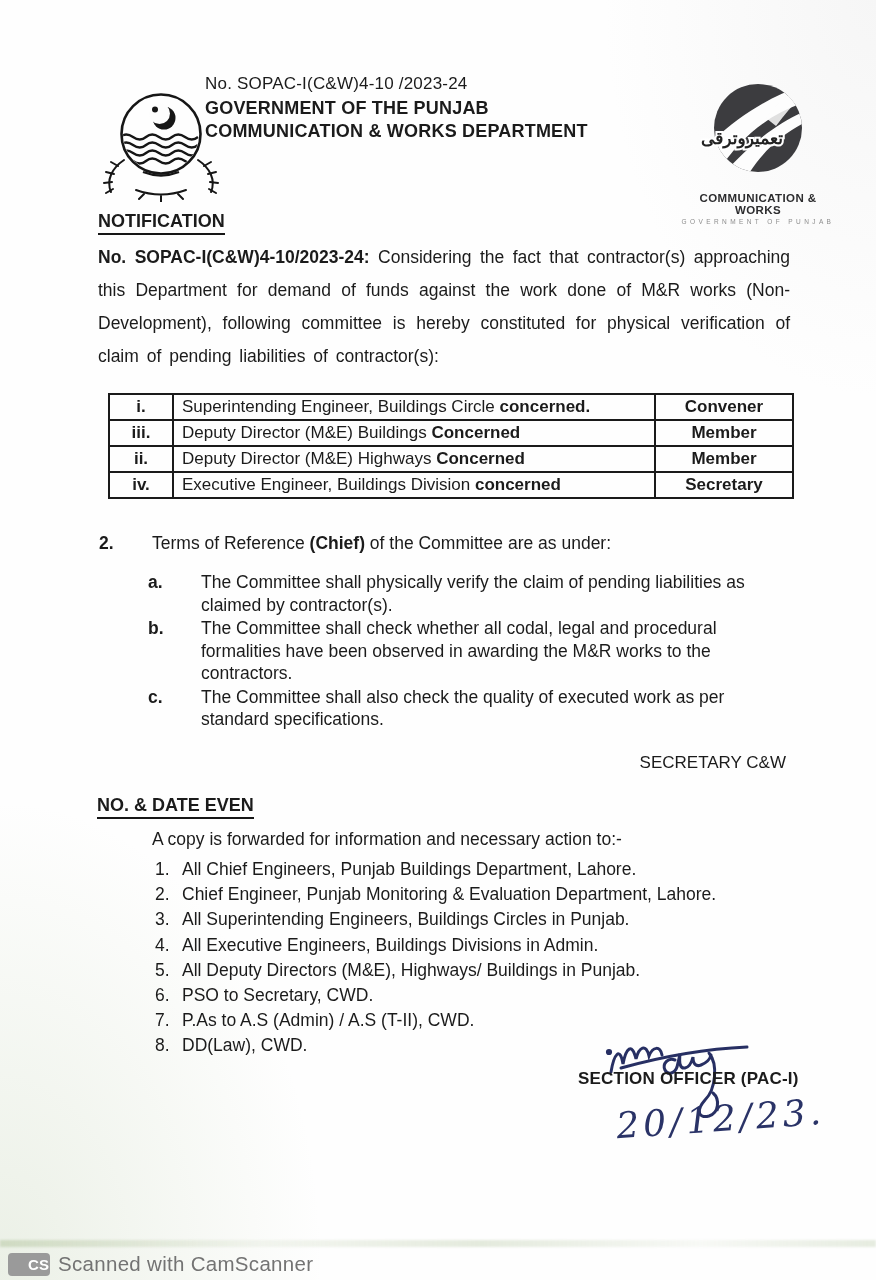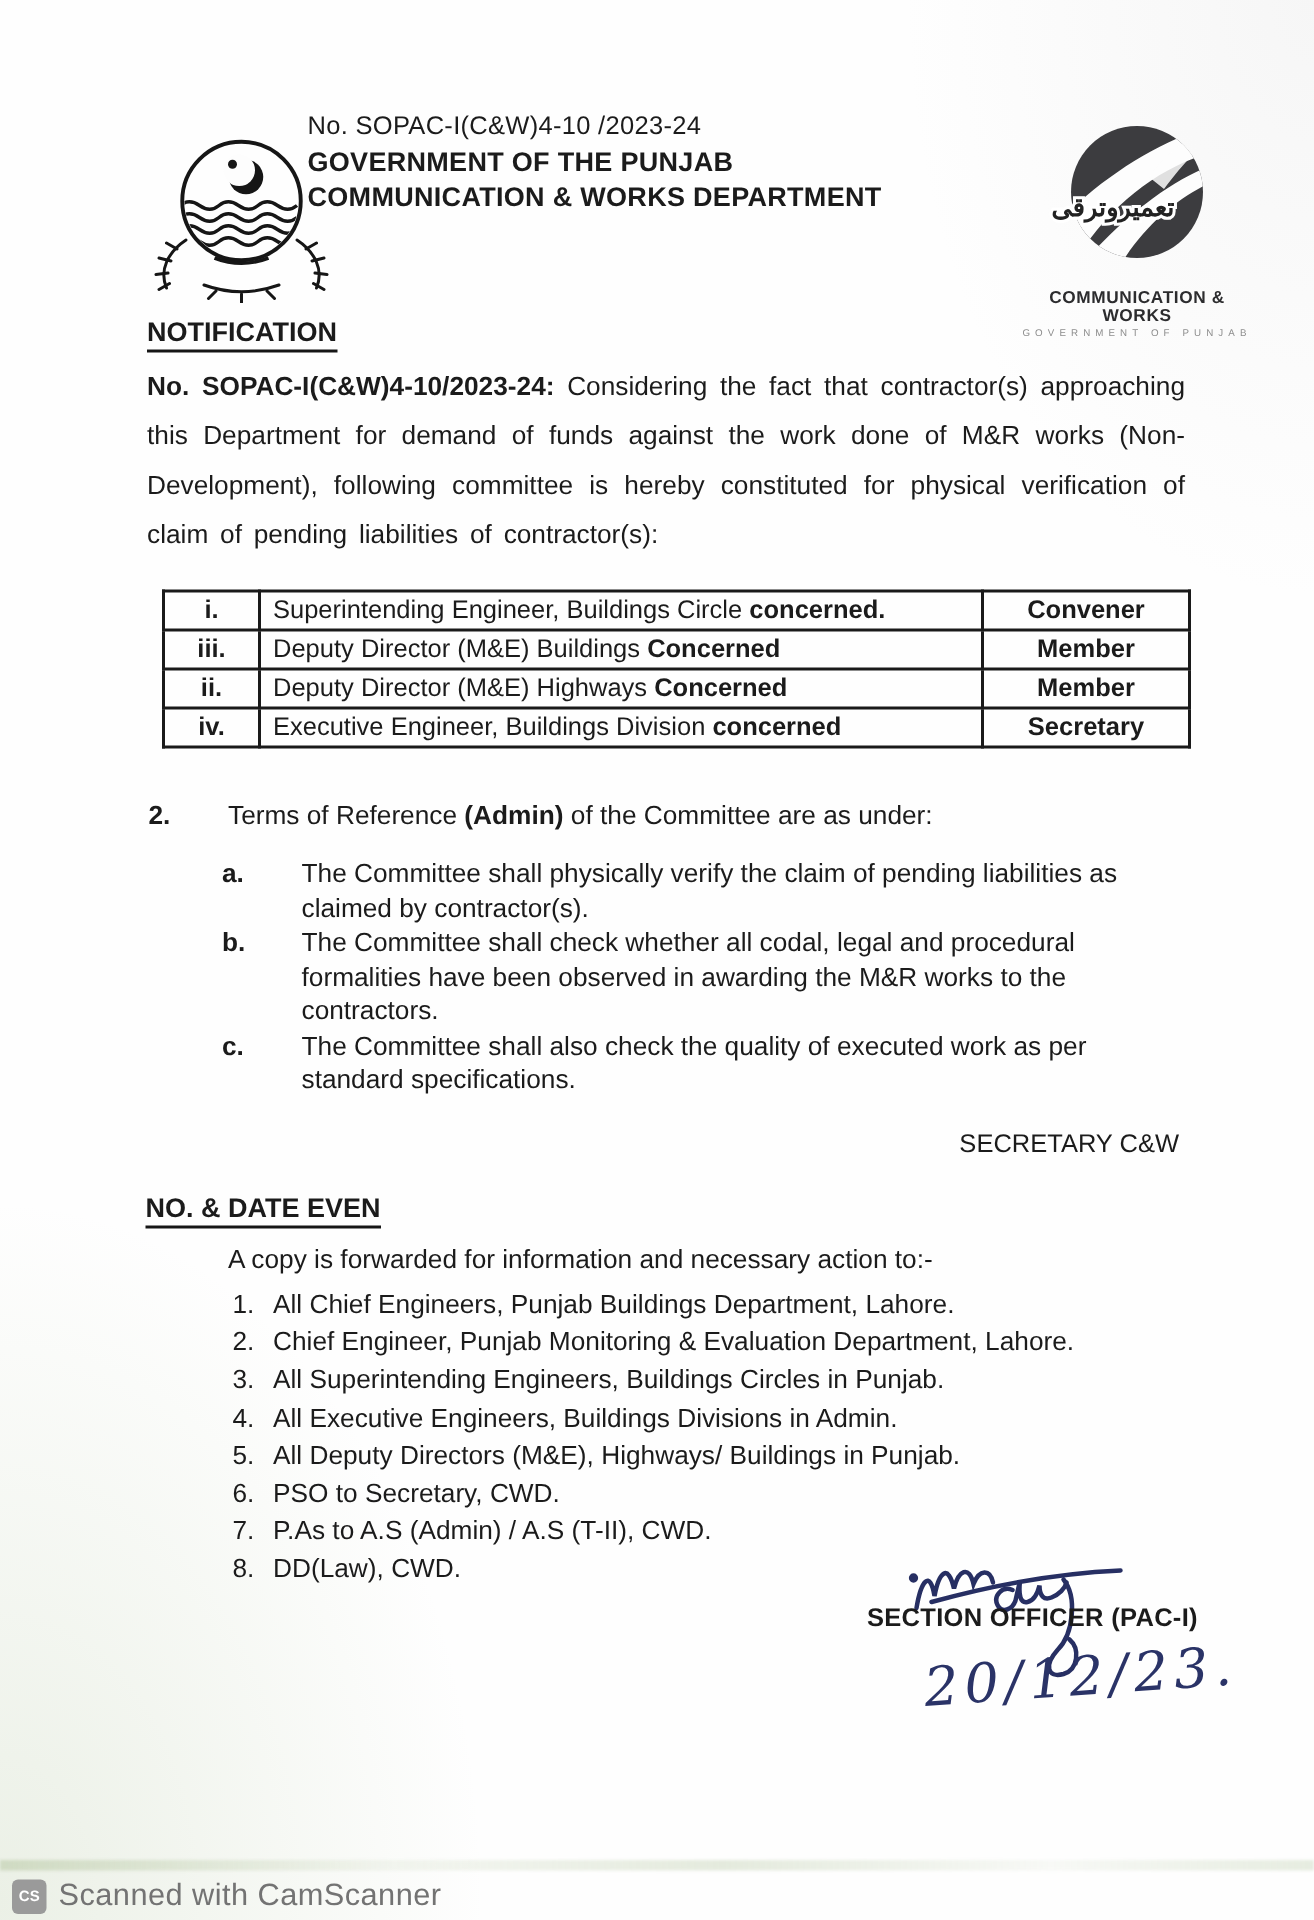--- a/index.html
+++ b/index.html
@@ -64,21 +64,21 @@
   .so-title{left:578px;top:1069px;font-size:17px;font-weight:bold;letter-spacing:.2px;}
   .hand-date{left:616px;top:1098px;font-family:"DejaVu Serif", serif;font-style:italic;
              font-size:36px;color:#2a3367;transform:rotate(-4deg);letter-spacing:4px;}
 
   
   .smear{left:0;top:1240px;width:876px;height:7px;
          background:linear-gradient(90deg, rgba(173,192,150,.45), rgba(190,205,170,.15) 30%, rgba(180,198,160,.35) 55%, rgba(200,212,185,.12) 80%, rgba(175,195,155,.3));
          filter:blur(1px);}
   .watermark{left:8px;top:1252px;display:flex;align-items:center;gap:8px;}
   .cs-badge{width:23px;height:23px;background:#9a9a9a;border-radius:4px;color:#fff;
-            font-size:10px;font-weight:bold;display:flex;align-items:center;justify-content:center;}
+            font-size:15px;font-weight:bold;display:flex;align-items:center;justify-content:center;padding-left:19px;}
   .wm-text{color:#737373;font-size:20.5px;letter-spacing:.3px;}
 </style>
 </head>
 <body>
 
 <div class="abs header-center">
   <div class="ref-no">No. SOPAC-I(C&amp;W)4-10 /2023-24</div>
   <div class="gov-line">GOVERNMENT OF THE PUNJAB</div>
   <div class="gov-line">COMMUNICATION &amp; WORKS DEPARTMENT</div>
 </div>
@@ -163,21 +163,21 @@
       <tr>
         <td class="c-no">iv.</td>
         <td class="c-desc">Executive Engineer, Buildings Division <b>concerned</b></td>
         <td class="c-role">Secretary</td>
       </tr>
     </tbody>
 </table>
 
 <div class="abs terms-intro">
   <span class="terms-num">2.</span>
-  <span><span>Terms of Reference </span><b>(Admin)</b><span> of the Committee are as under:</span></span>
+  <span><span>Terms of Reference </span><b>(Chief)</b><span> of the Committee are as under:</span></span>
 </div>
 <div class="abs terms-items">
     <div class="term-item">
       <span class="term-letter">a.</span>
       <span class="term-text">The Committee shall physically verify the claim of pending liabilities as claimed by contractor(s).</span>
     </div>
     <div class="term-item">
       <span class="term-letter">b.</span>
       <span class="term-text">The Committee shall check whether all codal, legal and procedural formalities have been observed in awarding the M&amp;R works to the contractors.</span>
     </div>

